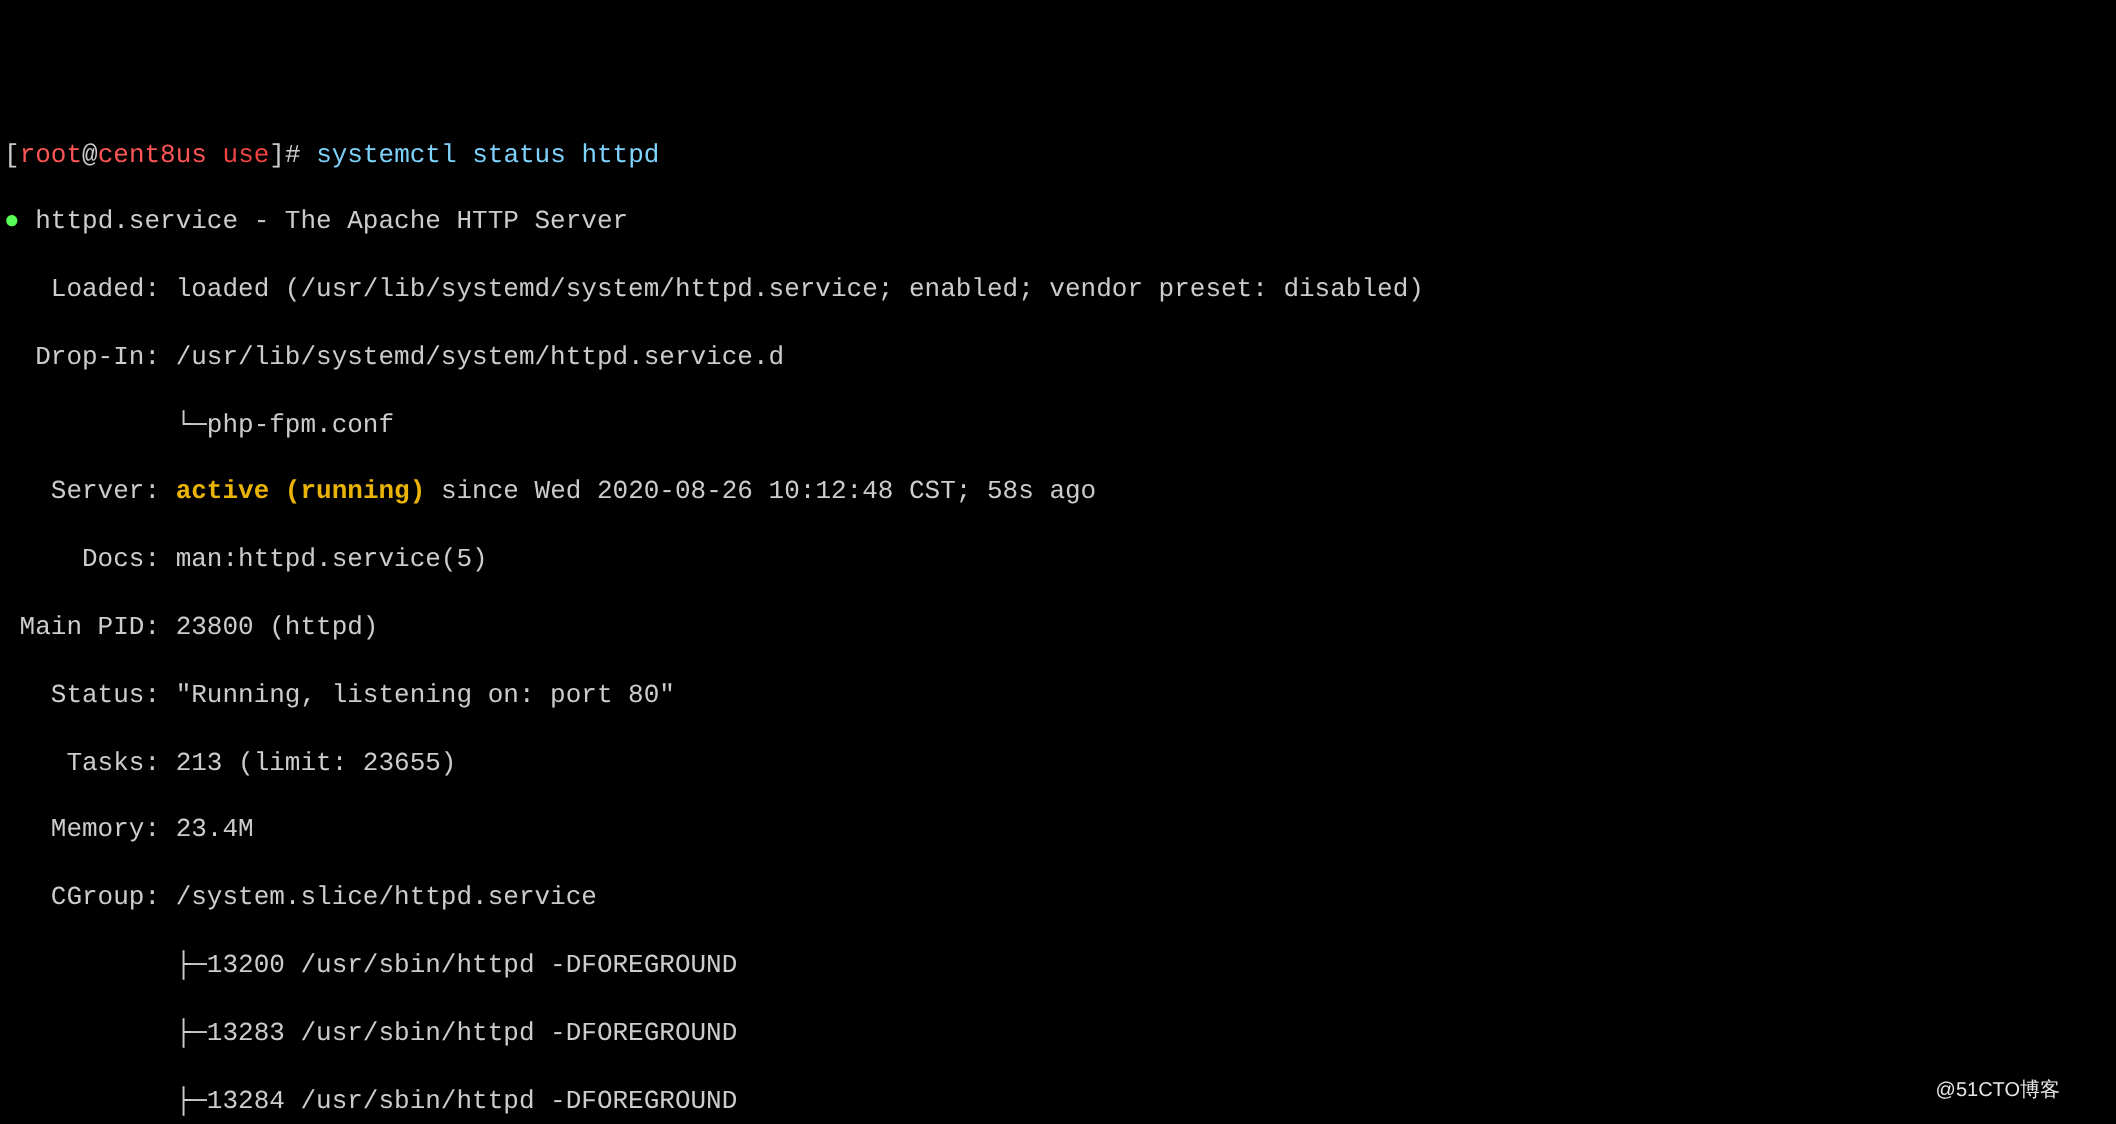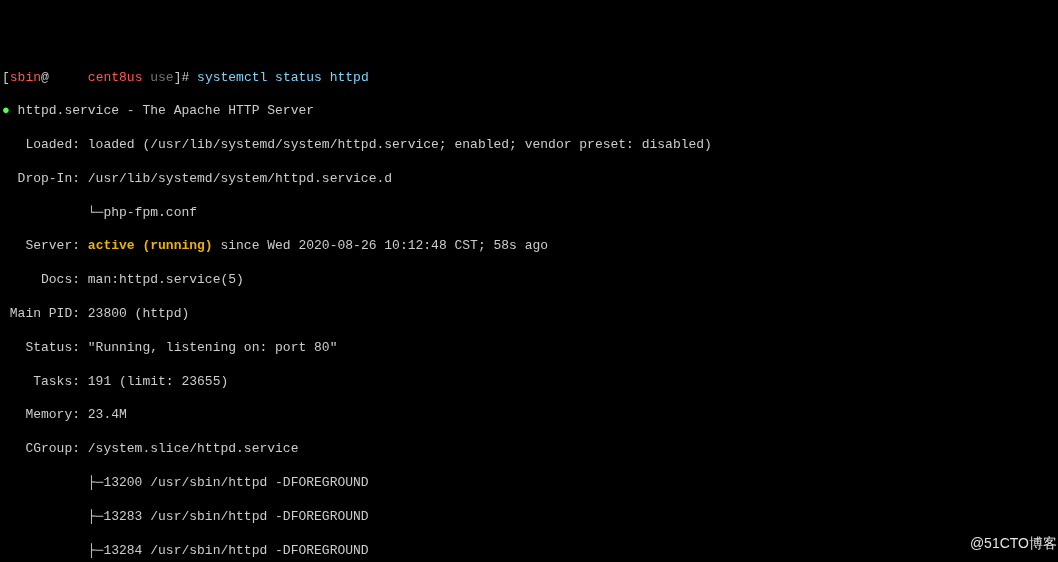--- a/index.html
+++ b/index.html
@@ -14,51 +14,51 @@
       font-size: 13px;
       line-height: 1.3;
       white-space: pre;
       padding: 2px;
       width: 1058px;
       height: 562px;
       overflow: hidden;
       position: relative;
     }
     .prompt-user { color: #ff5555; }
-    .prompt-host { color: #ff5555; padding-left: 39px; }
-    .prompt-path { color: #737373; }
+    .prompt-host { color: #ff5555; }
+    .prompt-path { color: #ef4444; }
     .command { color: #7dd3fc; }
     .bullet { color: #55ff55; }
     .active-green { color: #eab308; font-weight: bold; }
     .watermark {
       position: absolute;
       bottom: 10px;
-      right: 1px;
+      right: 28px;
       color: #ffffff;
-      font-size: 14px;
+      font-size: 10px;
       font-family: sans-serif;
       opacity: 0.9;
     }
     .line { display: block; }
   </style>
 </head>
 <body>
 
 
 
-<span class="line"><span>[</span><span class="prompt-user">sbin</span><span>@</span><span class="prompt-host">cent8us</span><span> </span><span class="prompt-path">use</span><span>]# </span><span class="command">systemctl status httpd</span></span>
+<span class="line"><span>[</span><span class="prompt-user">root</span><span>@</span><span class="prompt-host">cent8us</span><span> </span><span class="prompt-path">use</span><span>]# </span><span class="command">systemctl status httpd</span></span>
 <span class="line"><span class="bullet">● </span><span>httpd.service - The Apache HTTP Server</span></span>
 <span class="line">   Loaded: loaded (/usr/lib/systemd/system/httpd.service; enabled; vendor preset: disabled)</span>
 <span class="line">  Drop-In: /usr/lib/systemd/system/httpd.service.d</span>
 <span class="line">           └─php-fpm.conf</span>
 <span class="line"><span>   Server: </span><span class="active-green">active (running)</span><span> since Wed 2020-08-26 10:12:48 CST; 58s ago</span></span>
 <span class="line">     Docs: man:httpd.service(5)</span>
 <span class="line"> Main PID: 23800 (httpd)</span>
 <span class="line">   Status: "Running, listening on: port 80"</span>
-<span class="line">    Tasks: 191 (limit: 23655)</span>
+<span class="line">    Tasks: 213 (limit: 23655)</span>
 <span class="line">   Memory: 23.4M</span>
 <span class="line">   CGroup: /system.slice/httpd.service</span>
 <span class="line">           ├─13200 /usr/sbin/httpd -DFOREGROUND</span>
 <span class="line">           ├─13283 /usr/sbin/httpd -DFOREGROUND</span>
 <span class="line">           ├─13284 /usr/sbin/httpd -DFOREGROUND</span>
 
 
 
 
 

